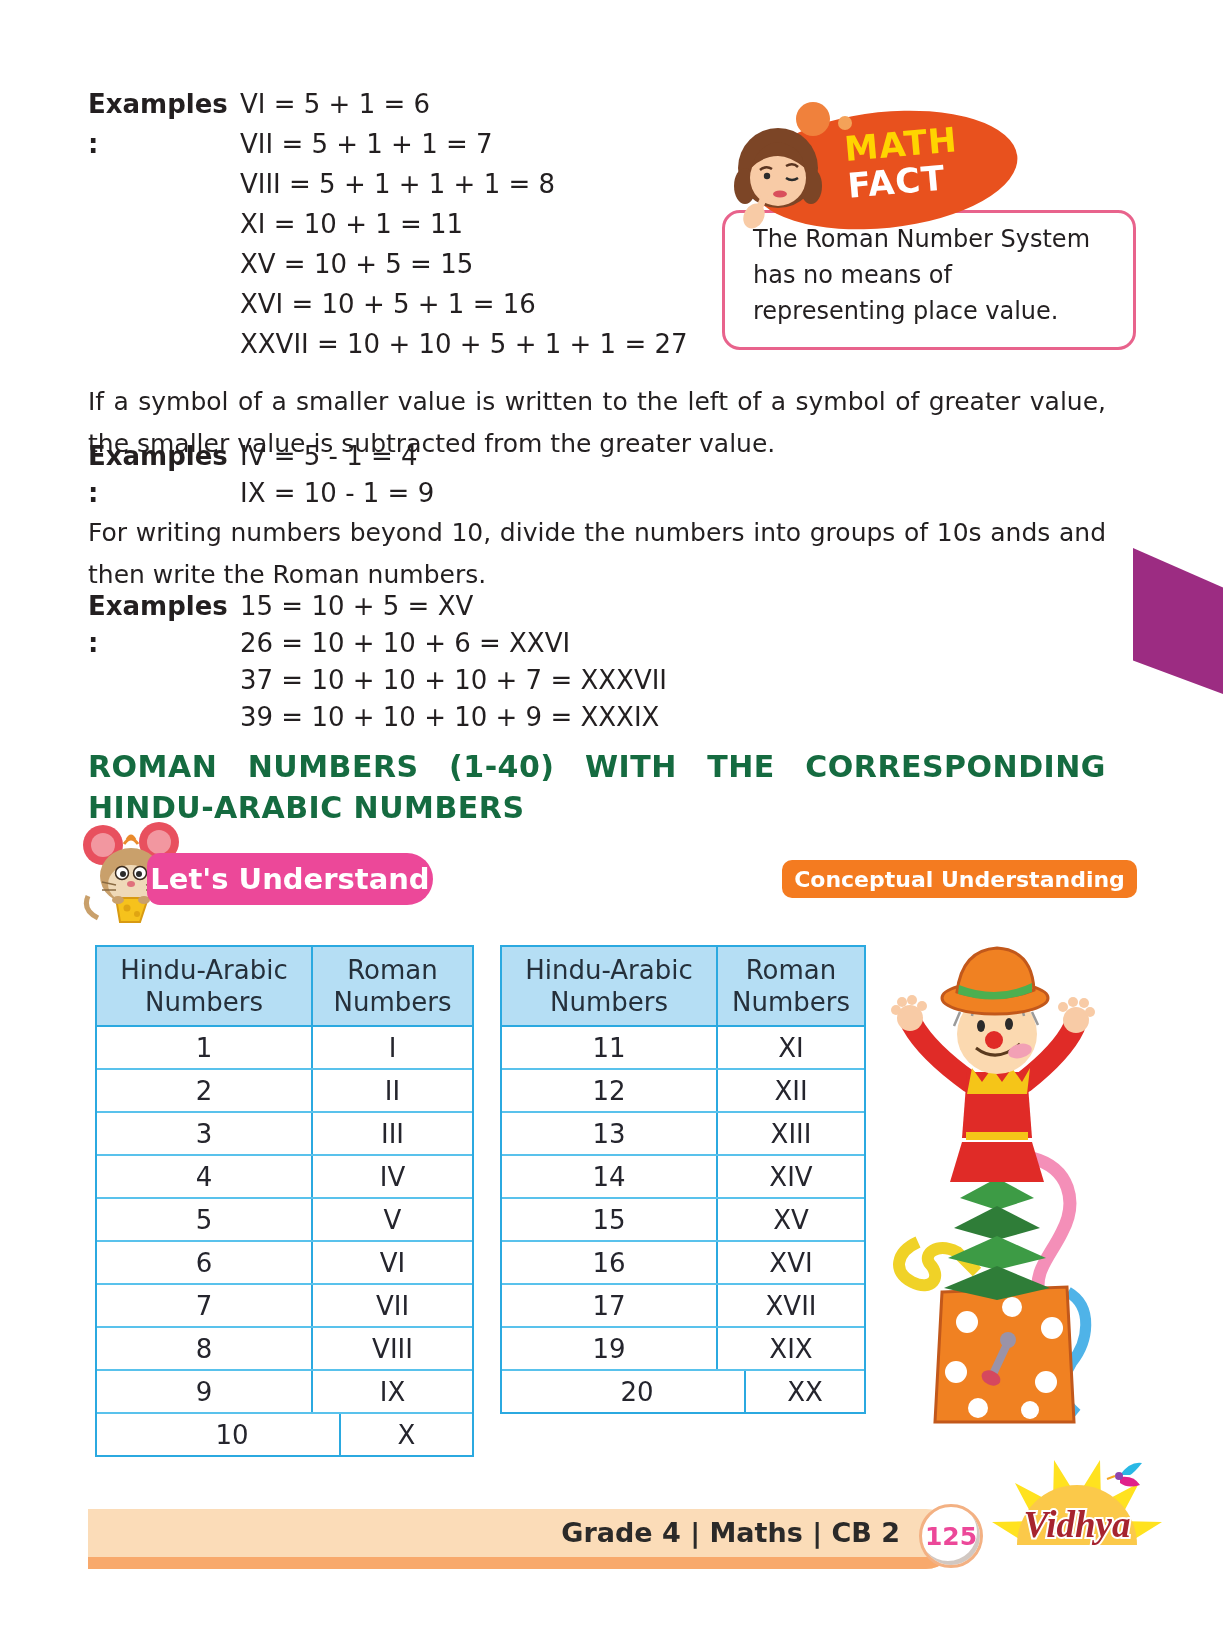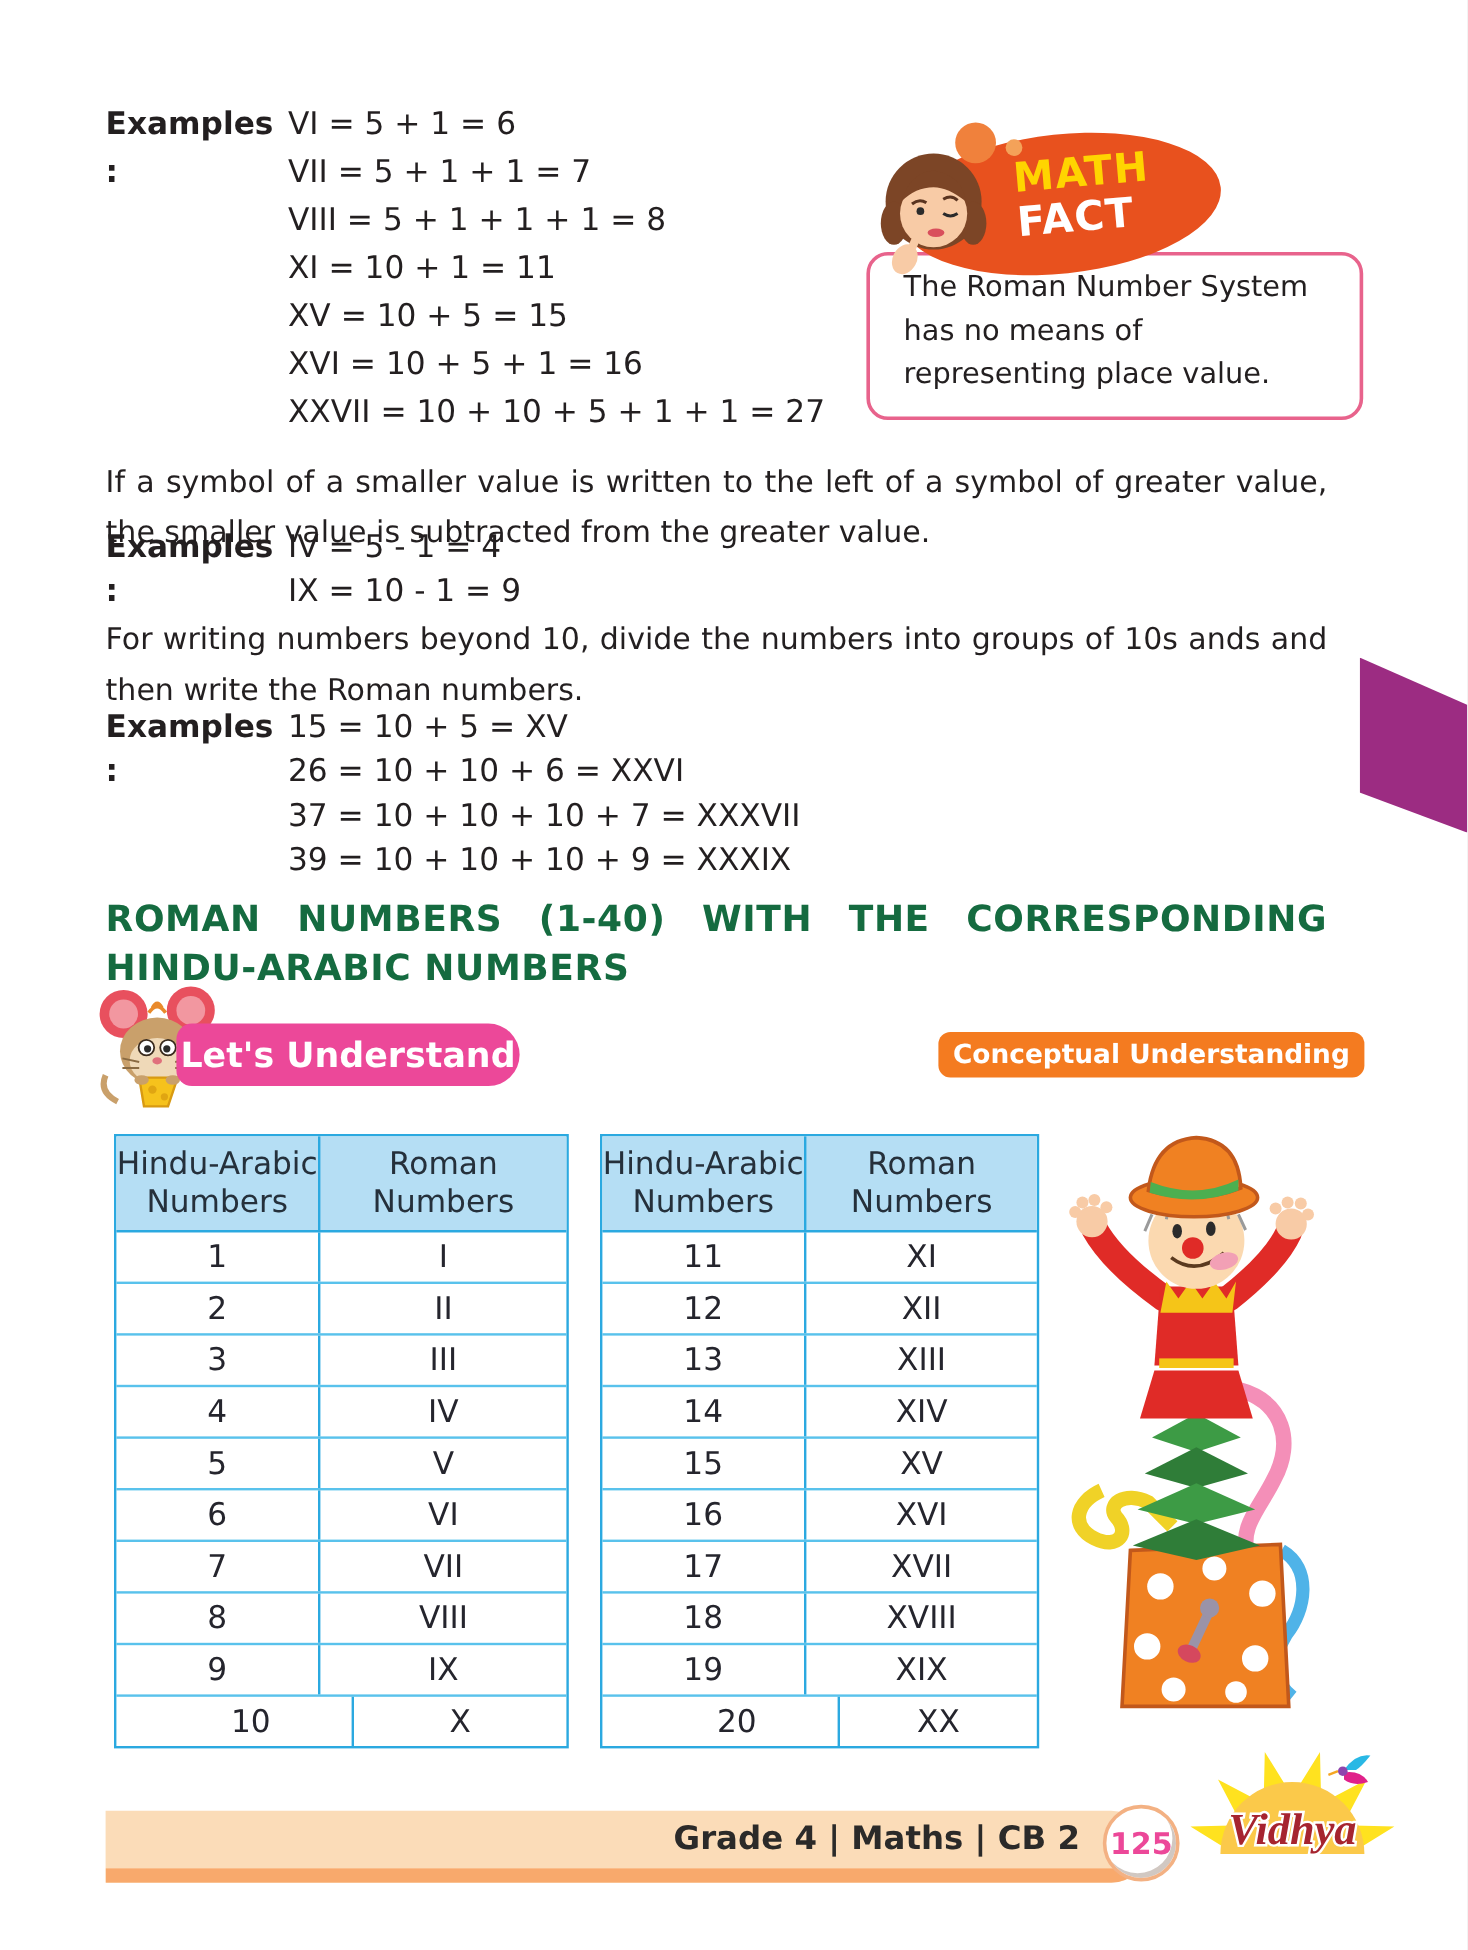--- a/index.html
+++ b/index.html
@@ -42,21 +42,21 @@
          border-radius:10px;display:flex;align-items:center;justify-content:center;
          color:#fff;font-weight:bold;font-size:22px;}
 
   
   .rtable{position:absolute;top:945px;border:2px solid #2ba9e0;background:#fff;}
   .t1{left:95px;width:375px;}
   .t2{left:500px;width:362px;}
   .t-head{display:flex;background:#b5def4;border-bottom:2px solid #2ba9e0;height:78px;}
   .t-hcell{display:flex;align-items:center;justify-content:center;text-align:center;
            font-size:26px;line-height:32px;color:#25303b;}
-  .c1{width:170px;border-right:2px solid #2ba9e0;box-sizing:border-box;flex:none;}
+  .c1{width:216px;border-right:2px solid #2ba9e0;box-sizing:border-box;flex:none;}
   .c2{flex:1;}
   .t-row{display:flex;height:41px;border-bottom:2px solid #59c2ec;}
   .t-row:last-child{border-bottom:none;padding-left:28px;}
   .t-cell{display:flex;align-items:center;justify-content:center;font-size:26px;color:#25252d;}
   .t-row .c1{border-right:2px solid #2ba9e0;}
 
   
   .purple-deco{position:absolute;right:0;top:548px;width:90px;height:146px;background:#9c2c82;
                clip-path:polygon(0 0,100% 27%,100% 100%,0 77%);}
 
@@ -243,24 +243,20 @@
           <div class="t-cell c1">15</div>
           <div class="t-cell c2">XV</div>
         </div>
         <div class="t-row">
           <div class="t-cell c1">16</div>
           <div class="t-cell c2">XVI</div>
         </div>
         <div class="t-row">
           <div class="t-cell c1">17</div>
           <div class="t-cell c2">XVII</div>
-        </div>
-        <div class="t-row">
-          <div class="t-cell c1">18</div>
-          <div class="t-cell c2">XVIII</div>
         </div>
         <div class="t-row">
           <div class="t-cell c1">19</div>
           <div class="t-cell c2">XIX</div>
         </div>
         <div class="t-row">
           <div class="t-cell c1">20</div>
           <div class="t-cell c2">XX</div>
         </div>
       </div>

